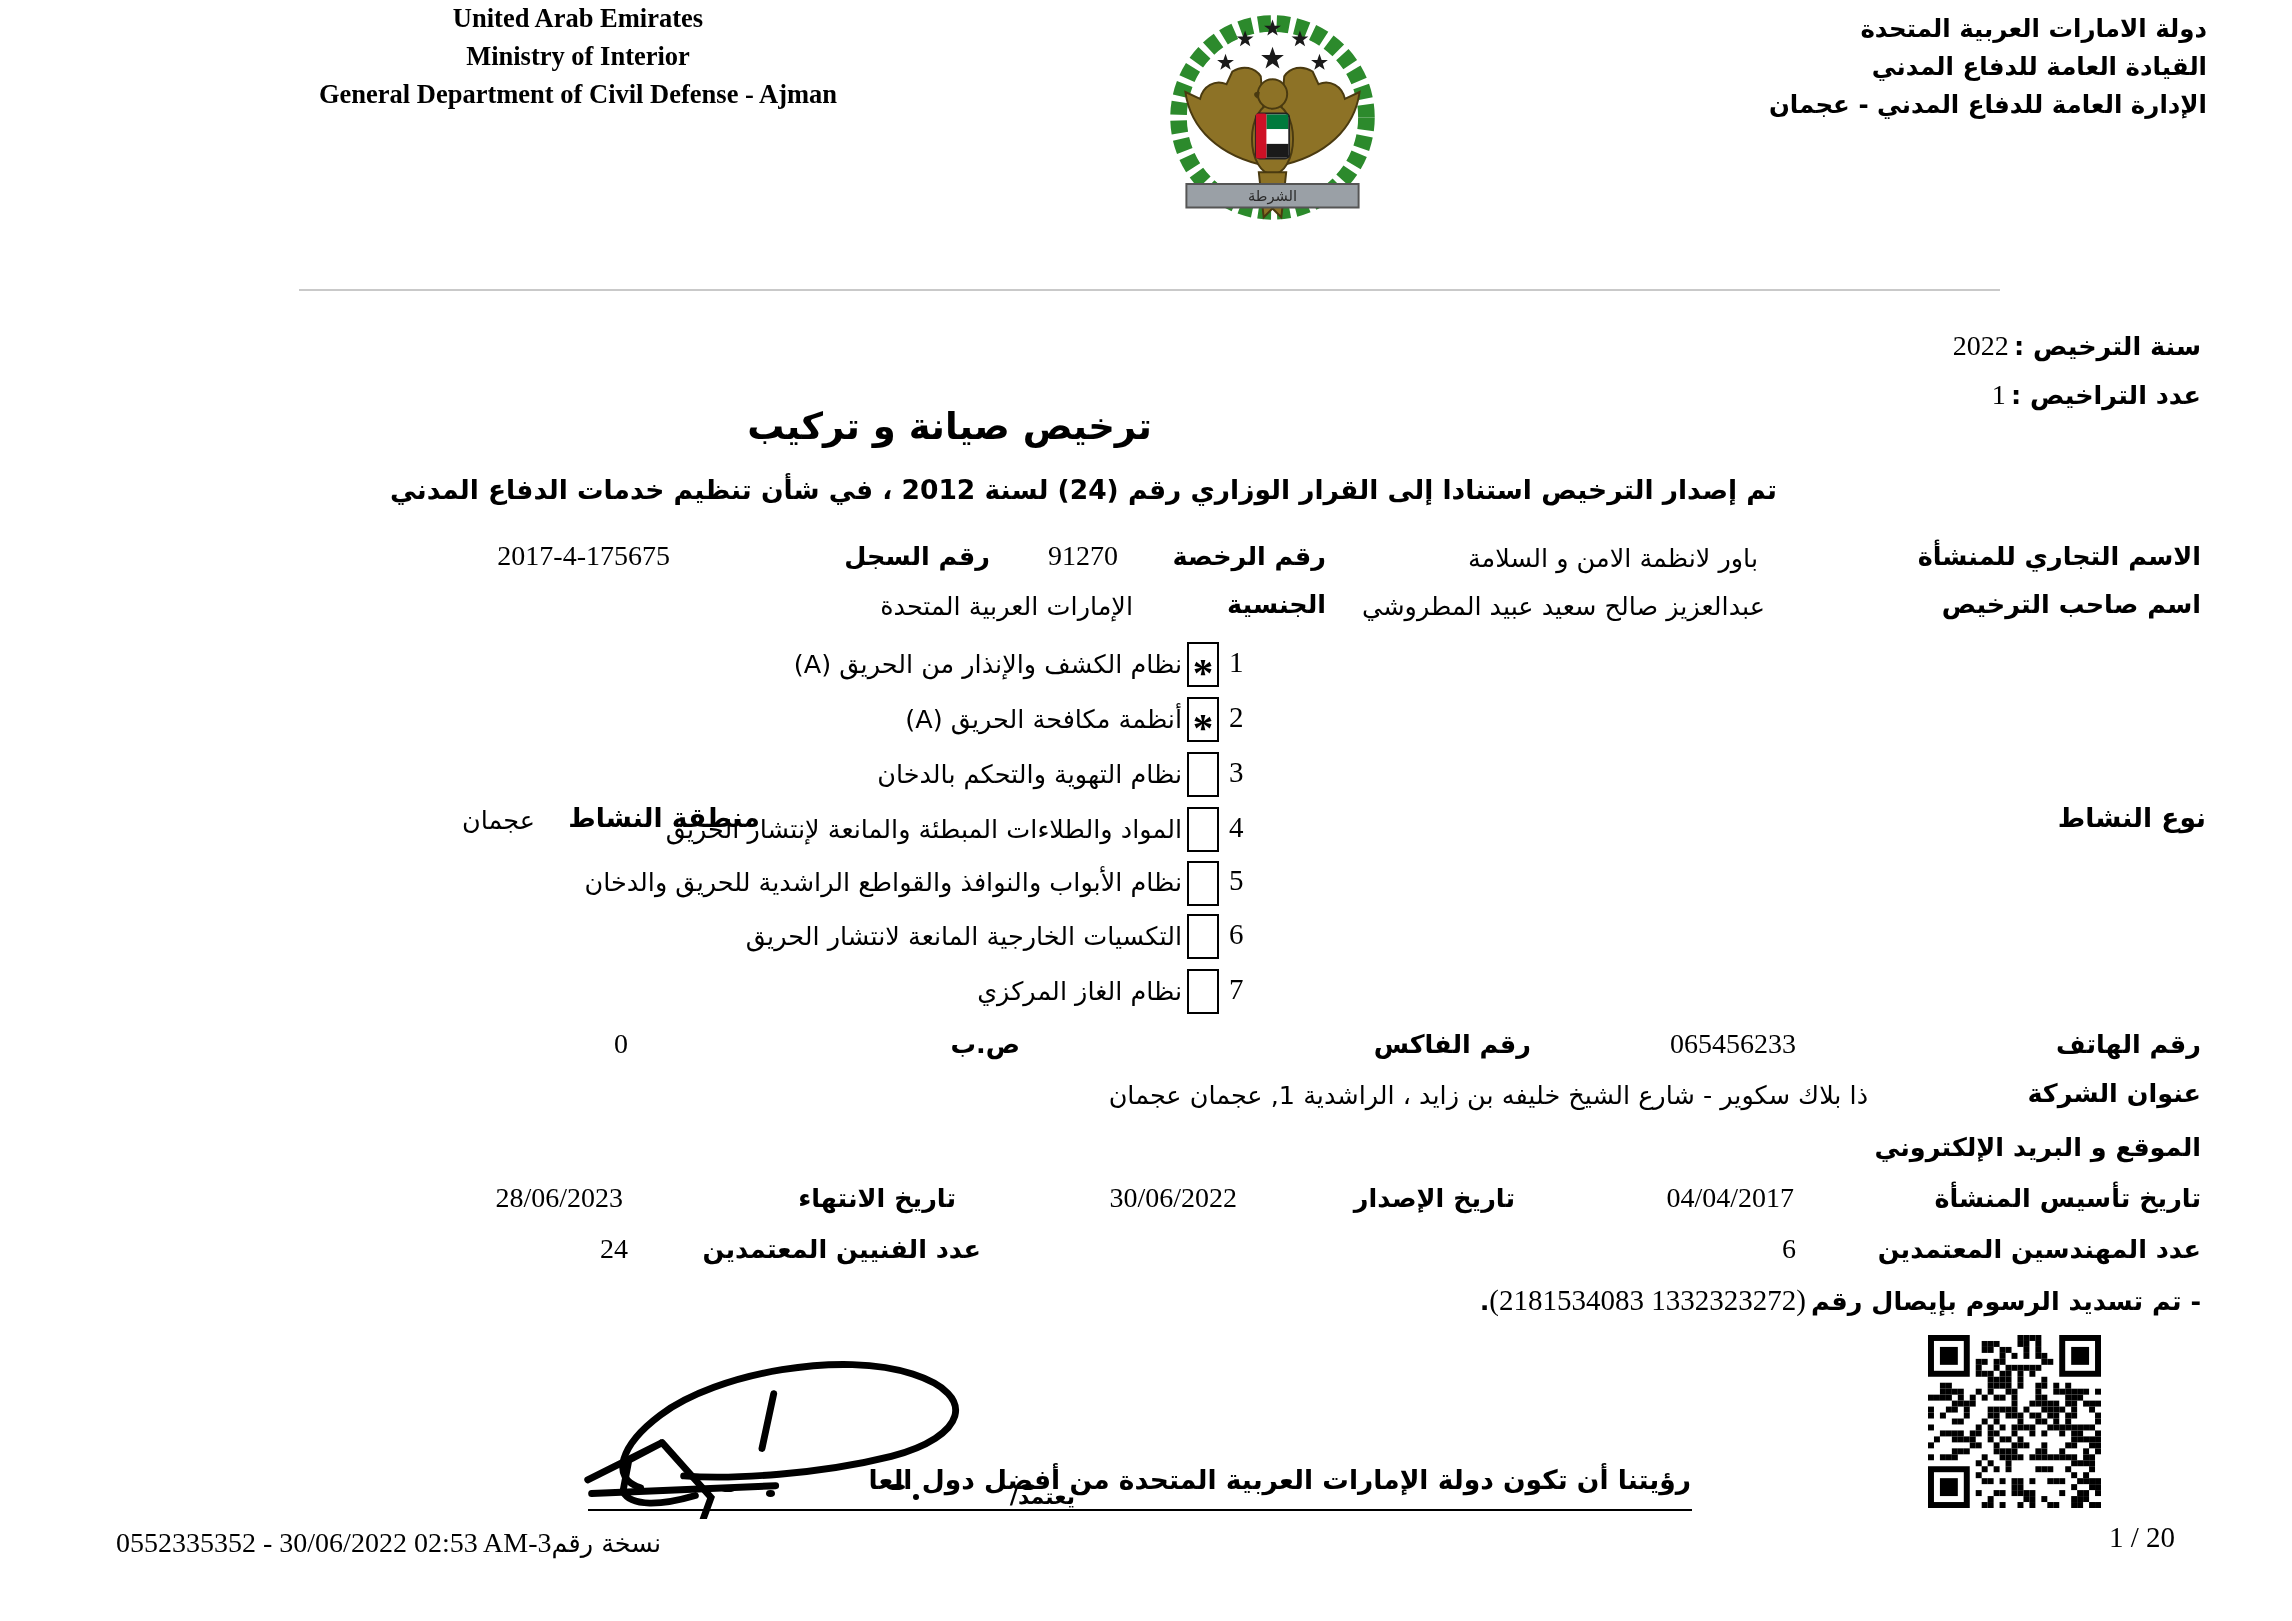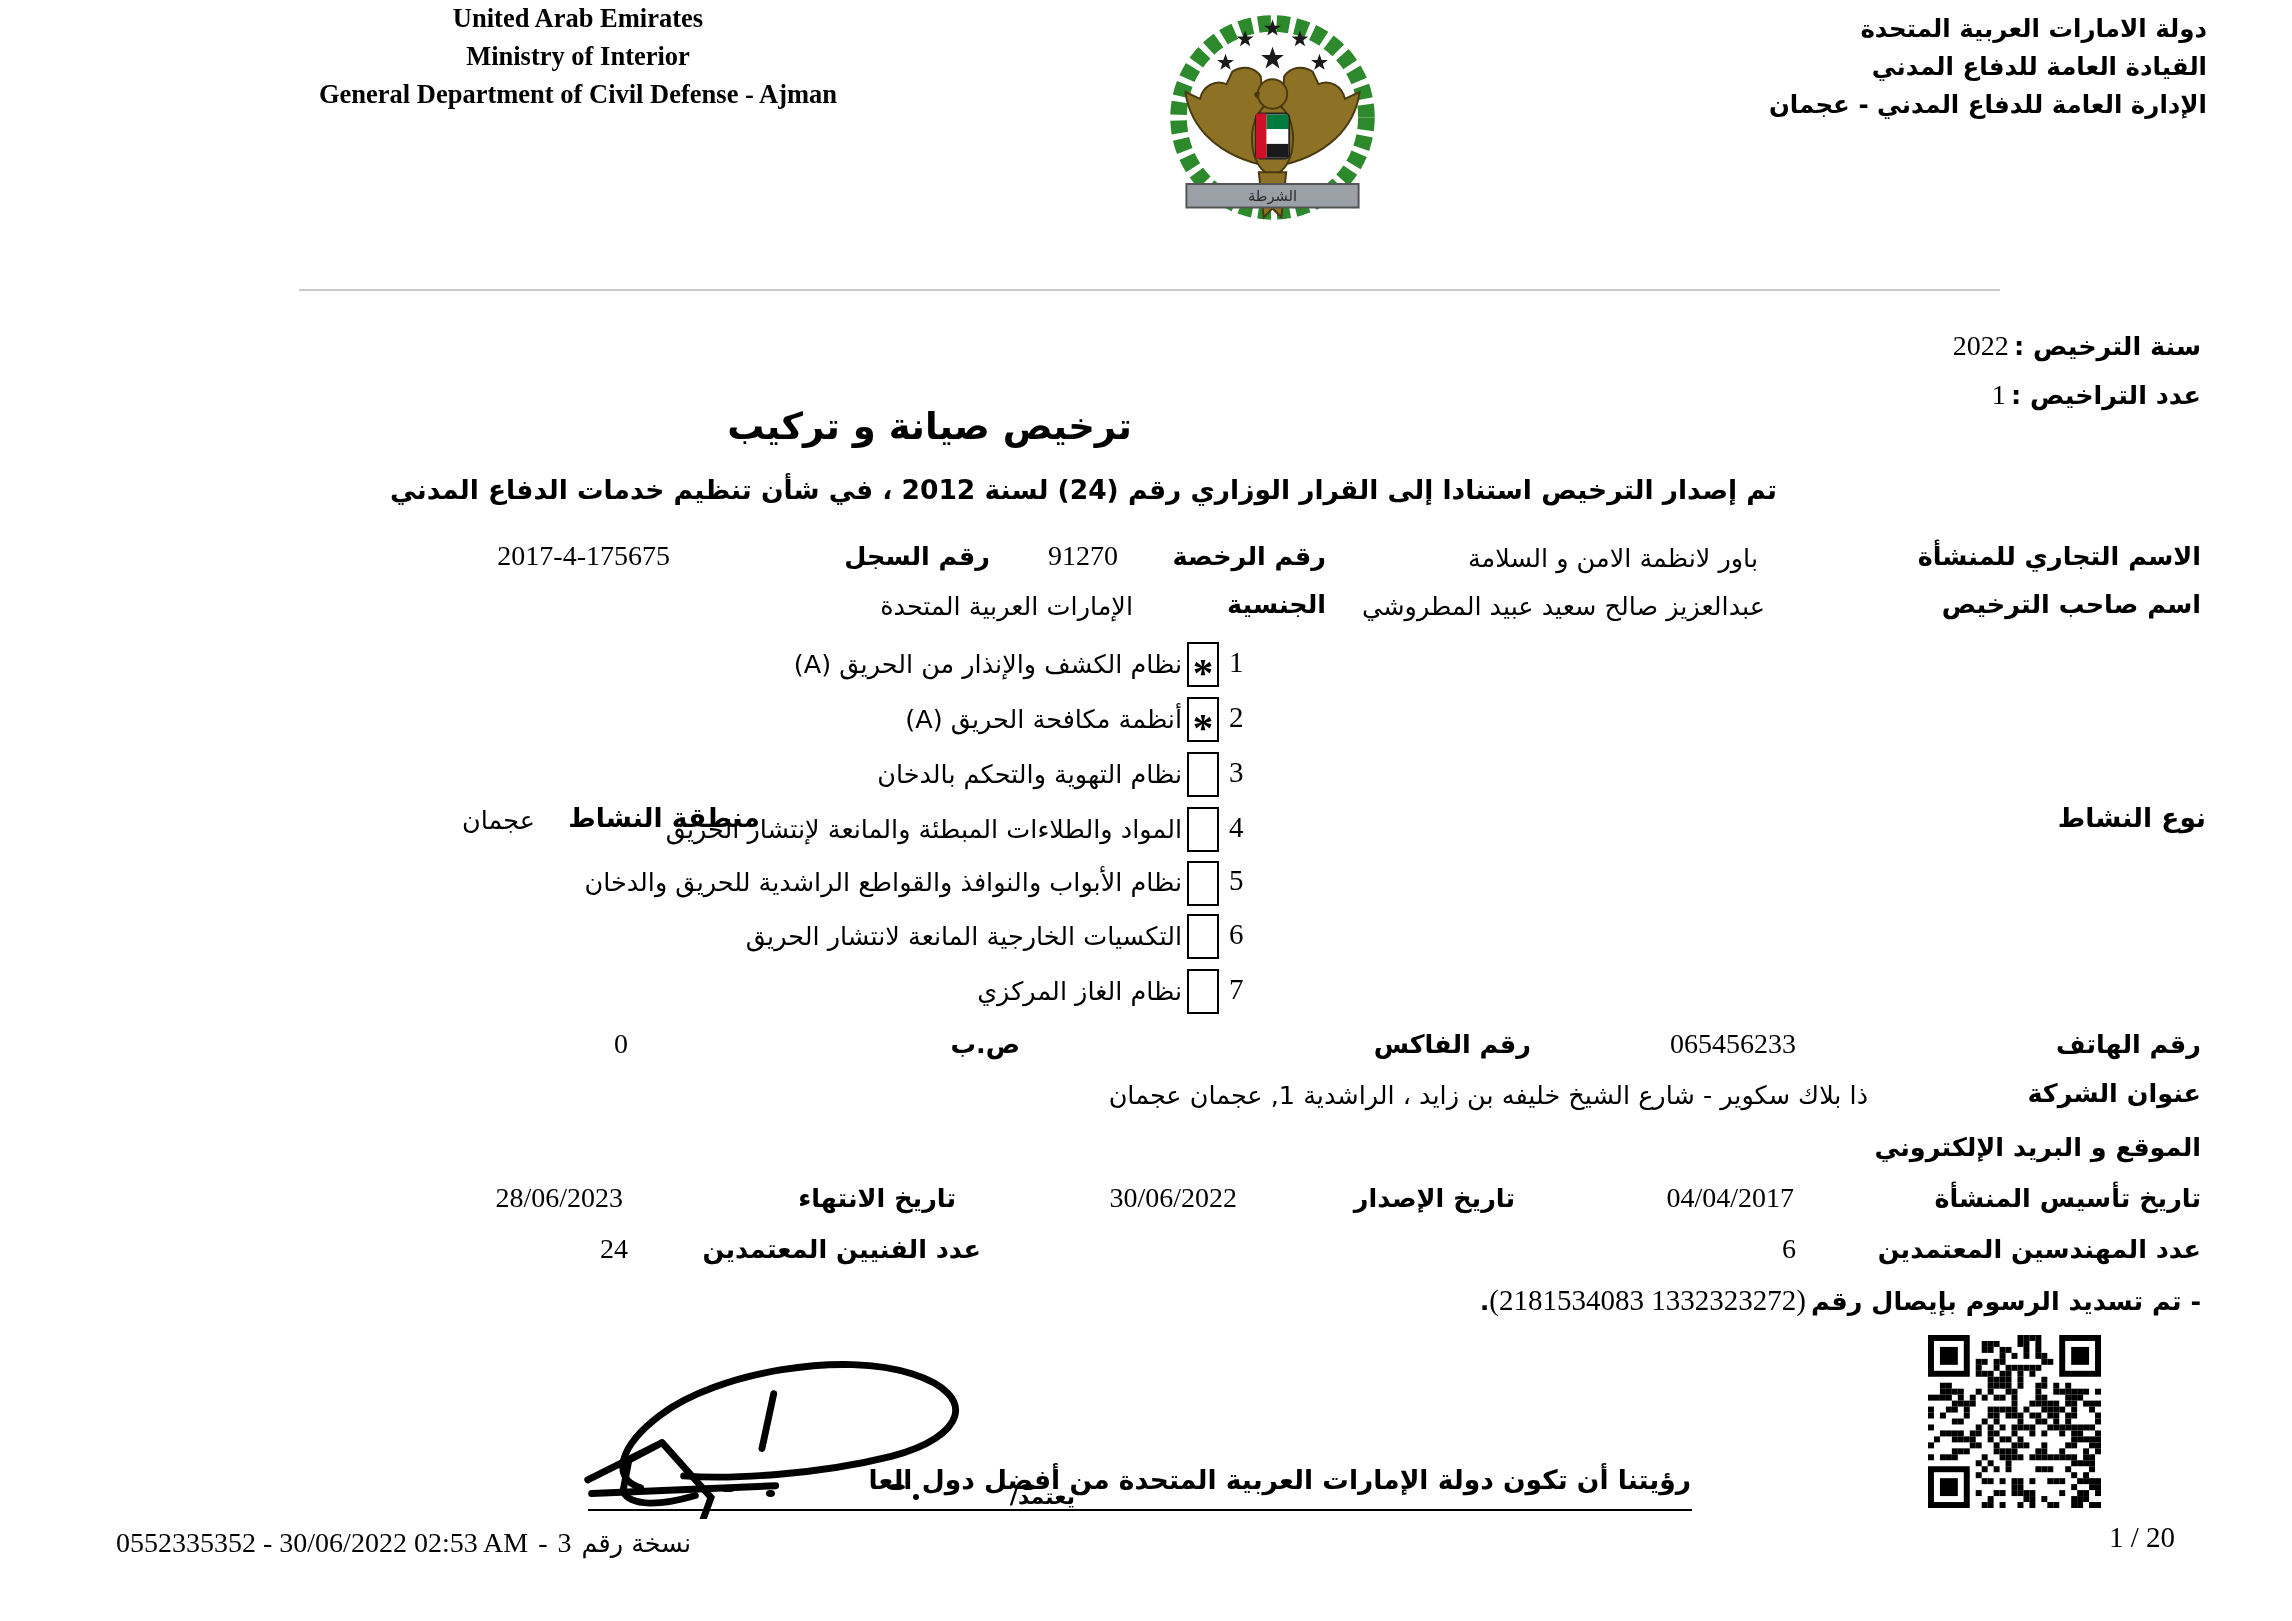--- a/index.html
+++ b/index.html
@@ -10,27 +10,27 @@
   .abs{position:absolute;white-space:nowrap;}
   .ar{font-family:"DejaVu Sans",sans-serif;font-size:25.5px;direction:rtl;unicode-bidi:isolate;}
   .ar-b{font-family:"DejaVu Sans",sans-serif;font-weight:bold;font-size:25.5px;direction:rtl;unicode-bidi:isolate;}
   .serif{font-family:"Liberation Serif",serif;}
   .num{font-family:"Liberation Serif",serif;font-size:28px;direction:ltr;unicode-bidi:isolate;}
   .hdr-en{left:235px;top:5.9px;width:686px;text-align:center;font-family:"Liberation Serif",serif;font-weight:bold;font-size:26.5px;}
   .hdr-en div{margin-bottom:12.7px;line-height:25.5px;}
   .hdr-ar{right:86px;top:9.8px;width:608px;text-align:right;font-weight:bold;font-size:24.5px;line-height:38px;}
   .divider{left:299px;top:289px;width:1701px;border-top:2.9px solid #c9c9c9;height:0;}
   .meta{right:92px;top:323px;text-align:right;line-height:45px;}
-  .title{left:0;top:405px;width:1859px;text-align:center;font-weight:bold;font-size:37px;direction:rtl;}
+  .title{left:0;top:405px;width:1859px;text-align:center;font-weight:bold;font-size:37px;direction:rtl;padding-left:20px;}
   .subtitle{left:0;top:474px;width:2167px;text-align:center;font-weight:bold;font-size:26.5px;direction:rtl;}
   .act-box{position:absolute;left:1187px;width:32px;height:45px;border:2.9px solid #000;background:#fff;display:flex;align-items:flex-start;justify-content:center;box-sizing:border-box;}
   .act-box .mark{font-family:"Liberation Serif",serif;font-weight:bold;font-size:41px;line-height:1;margin-top:7.8px;}
   .act-num{position:absolute;left:1229px;font-family:"Liberation Serif",serif;font-size:29px;}
   .act-text{position:absolute;right:1111px;font-size:25.5px;direction:rtl;white-space:nowrap;}
-  .footer-left{left:116px;top:1527px;display:flex;align-items:baseline;gap:10px;font-size:28px;}
+  .footer-left{left:116px;top:1527px;display:flex;align-items:baseline;gap:0;font-size:28px;}
   .vision-line{left:588px;top:1509px;width:1104px;border-top:2.9px solid #000;height:0;}
   .frag{position:absolute;background:#000;border-radius:50%;}
   svg{display:block;}
 </style>
 </head>
 <body>
 
 <div class="abs hdr-en">
   <div>United Arab Emirates</div>
   <div>Ministry of Interior</div>

